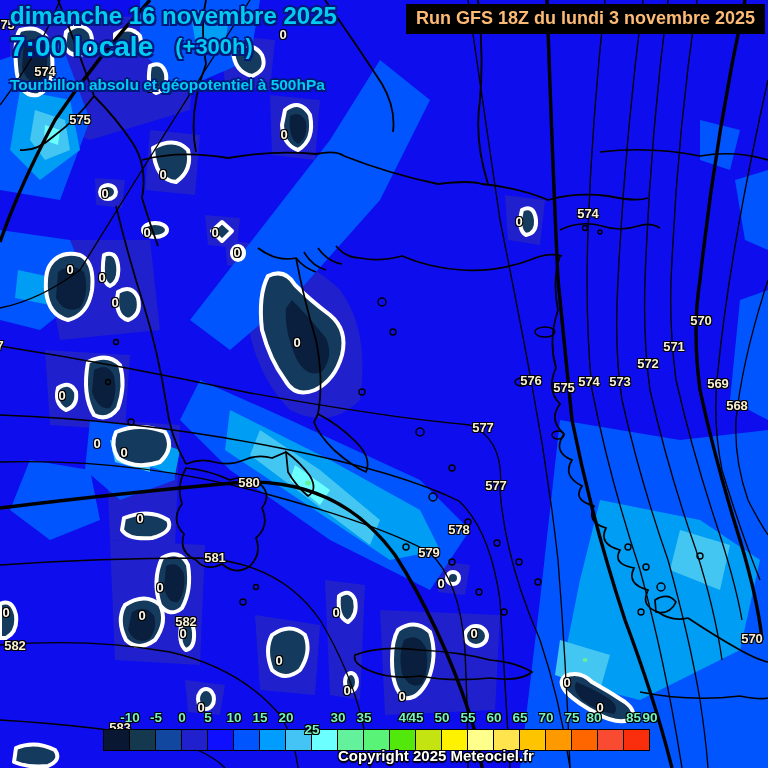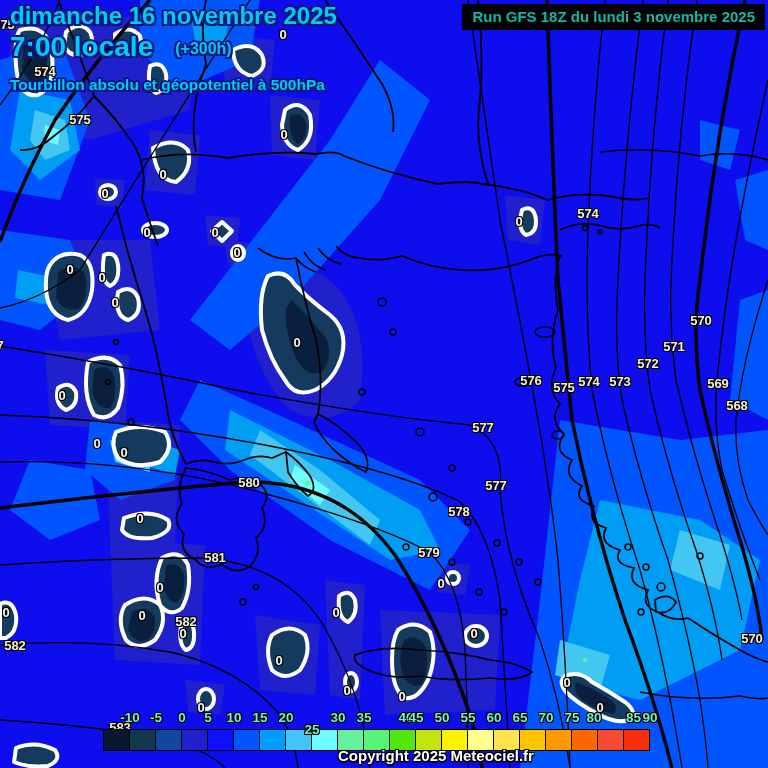--- a/index.html
+++ b/index.html
@@ -9,24 +9,24 @@
   .maplabel{position:absolute;transform:translate(-50%,-50%);
     font-weight:bold;font-size:13px;color:#f6eed6;white-space:nowrap;
     text-shadow:-1px -1px 0 #000,1px -1px 0 #000,-1px 1px 0 #000,1px 1px 0 #000,0 1px 0 #000,0 -1px 0 #000;}
   .zerolabel{position:absolute;transform:translate(-50%,-50%);
     font-weight:bold;font-size:13px;color:#fdf8ea;
     text-shadow:-1px -1px 0 #000,1px -1px 0 #000,-1px 1px 0 #000,1px 1px 0 #000;}
   #hdr{position:absolute;left:10px;top:2px;color:#00ccf2;font-weight:bold;
     text-shadow:-2px -1px 0 #00187a,2px -1px 0 #00187a,-2px 2px 0 #00187a,2px 2px 0 #00187a,0 2px 0 #00187a,0 -2px 0 #00187a;}
   #hdr .l1{font-size:24px;letter-spacing:0px;}
   #hdr .l2{font-size:28px;margin-top:1px;}
-  #hdr .l2 .offset{font-size:16px;margin-left:22px;vertical-align:2px;}
+  #hdr .l2 .offset{font-size:22px;margin-left:22px;vertical-align:2px;}
   #hdr .l3{font-size:15.5px;margin-top:13px;}
-  #runbox{position:absolute;right:3px;top:4px;background:#000;color:#14b8a6;
-    font-weight:bold;font-size:15px;padding:4px 10px 5px 10px;}
+  #runbox{position:absolute;right:3px;top:4px;background:#000;color:#fdba74;
+    font-weight:bold;font-size:18px;padding:4px 10px 5px 10px;}
   #cbar{position:absolute;left:104px;top:729px;height:22px;display:flex;}
   #cbar .cell{width:25px;height:20px;border:1px solid #000;margin-left:-1px;}
   .cbtick{position:absolute;top:710px;width:34px;text-align:center;
     transform:translateX(-50%);font-weight:bold;font-size:13.5px;color:#74f2c2;
     text-shadow:-1px -1px 0 #000,1px -1px 0 #000,-1px 1px 0 #000,1px 1px 0 #000;}
   #copyright{position:absolute;left:338px;top:747px;color:#fff;font-weight:bold;
     font-size:15px;text-shadow:-1px -1px 0 #000,1px -1px 0 #000,-1px 1px 0 #000,1px 1px 0 #000,0 2px 1px #000;}
 </style>
 </head>
 <body>
@@ -248,21 +248,21 @@
       <span class="maplabel" style="left: 674px; top: 346px; text-align: right;">571</span>
       <span class="maplabel" style="left: 648px; top: 363px;">572</span>
       <span class="maplabel" style="left: 620px; top: 381px;">573</span>
       <span class="maplabel" style="left: 589px; top: 381px;">574</span>
       <span class="maplabel" style="left: 564px; top: 387px;">575</span>
       <span class="maplabel" style="left: 531px; top: 380px;">576</span>
       <span class="maplabel" style="left: 718px; top: 383px;">569</span>
       <span class="maplabel" style="left: 737px; top: 405px;">568</span>
       <span class="maplabel" style="left: 483px; top: 427px;">577</span>
       <span class="maplabel" style="left: 496px; top: 485px;">577</span>
-      <span class="maplabel" style="left: 459px; top: 511px;">578</span>
+      <span class="maplabel" style="left: 459px; top: 529px;">578</span>
       <span class="maplabel" style="left: 429px; top: 552px;">579</span>
       <span class="maplabel" style="left: 249px; top: 482px;">580</span>
       <span class="maplabel" style="left: 215px; top: 557px;">581</span>
       <span class="maplabel" style="left: 186px; top: 621px;">582</span>
       <span class="maplabel" style="left: 15px; top: 645px;">582</span>
       <span class="maplabel" style="left: 120px; top: 727px;">583</span>
       <span class="maplabel" style="left: 752px; top: 638px;">570</span>
     </div>
 <div id="zlabels">
       <span class="zerolabel" style="left: 150px; top: 87px;">0</span>

